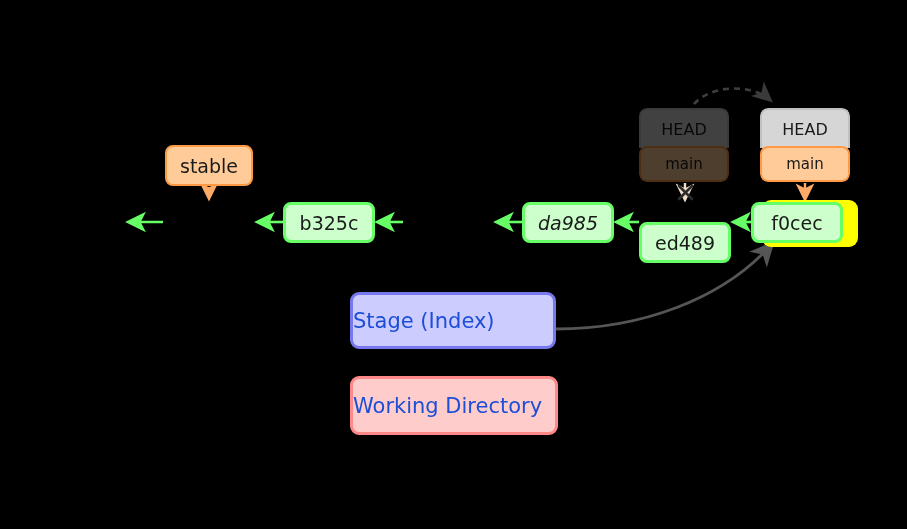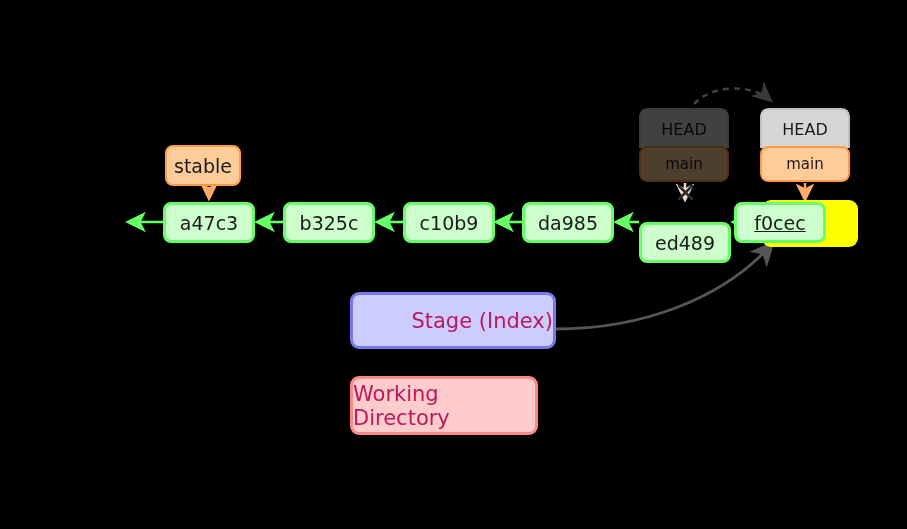--- a/index.html
+++ b/index.html
@@ -95,24 +95,24 @@
   }
   .headbox.ghost {
     opacity: 0.30;
   }
   
   .area {
     position: absolute;
     box-sizing: border-box;
     display: flex;
     align-items: center;
-    justify-content: flex-end;
+    justify-content: flex-start;
     border-radius: 9px;
     font-size: 21px;
-    color: #be185d;
+    color: #1d4ed8;
     z-index: 5;
   }
   .area.stage {
     background: #ccccff;
     border: 3px solid #7777ee;
   }
   .area.workdir {
     background: #ffcccc;
     border: 3px solid #ff8888;
   }
@@ -160,53 +160,47 @@
       <line x1="692" y1="186" x2="679" y2="199"></line>
     </g>
 
     <path d="M 694 104 C 712 84, 752 84, 770 100" stroke="#3f3f3f" stroke-width="2.6" fill="none" stroke-dasharray="6 5" marker-end="url(#arrow-dark)"></path>
 
     <path d="M 556 329 C 640 329, 722 300, 772 244" stroke="#555555" stroke-width="2.8" fill="none" marker-end="url(#arrow-gray)"></path>
   </svg>
 
   <div class="highlight-glow" style="left:762px; top:200px;"></div>
 
-  <div class="node commit" style="left:163px;">
-    <span>a47c3</span>
-  </div>
   <div class="node commit" style="left:283px;border-radius:8px;">
     <span>b325c</span>
   </div>
-  <div class="node commit" style="left:403px;">
-    <span>c10b9</span>
-  </div>
-  <div class="node commit" style="left:522px;">
+  <div class="node commit" style="left:522px;font-style:italic;">
     <span>da985</span>
   </div>
   <div class="node commit" style="left:639px;margin-top:20px;">
     <span>ed489</span>
   </div>
-  <div class="node commit" style="left:734px;text-decoration:underline;">
+  <div class="node commit" style="left:751px;">
     <span>f0cec</span>
   </div>
 
-  <div class="node branch" style="left:165px; top:145px; width:76px; height:41px;">
+  <div class="node branch" style="left:165px; top:145px; width:88px; height:41px;">
     <span>stable</span>
   </div>
 
   <div class="headbox ghost" style="left:639px; top:108px;">
     <div class="head-part">HEAD</div>
     <div class="branch-part">main</div>
   </div>
 
   <div class="headbox" style="left:760px; top:108px;">
     <div class="head-part">HEAD</div>
     <div class="branch-part">main</div>
   </div>
 
   <div class="area stage" style="left:350px; top:292px; width:206px; height:57px;">
     <span>Stage (Index)</span>
   </div>
-  <div class="area workdir" style="left:350px; top:376px; width:188px; height:59px;">
+  <div class="area workdir" style="left:350px; top:376px; width:208px; height:59px;">
     <span>Working Directory</span>
   </div>
 
 </div>
 
 </body></html>

